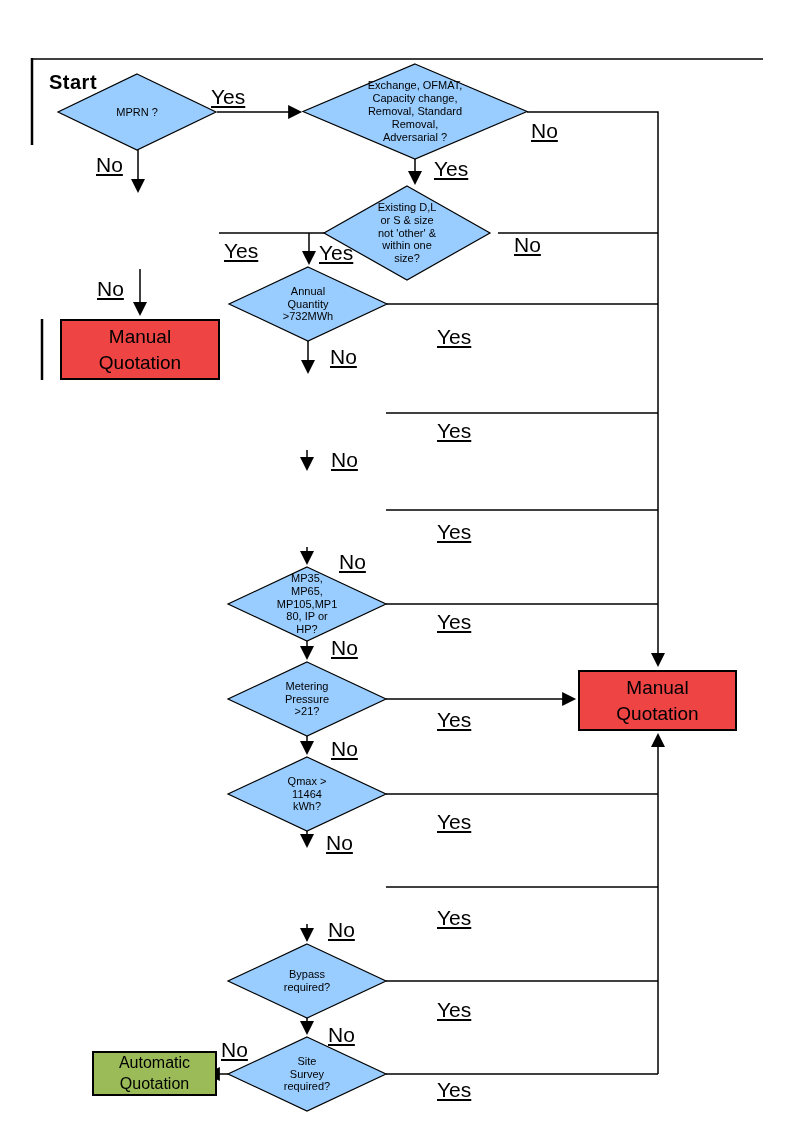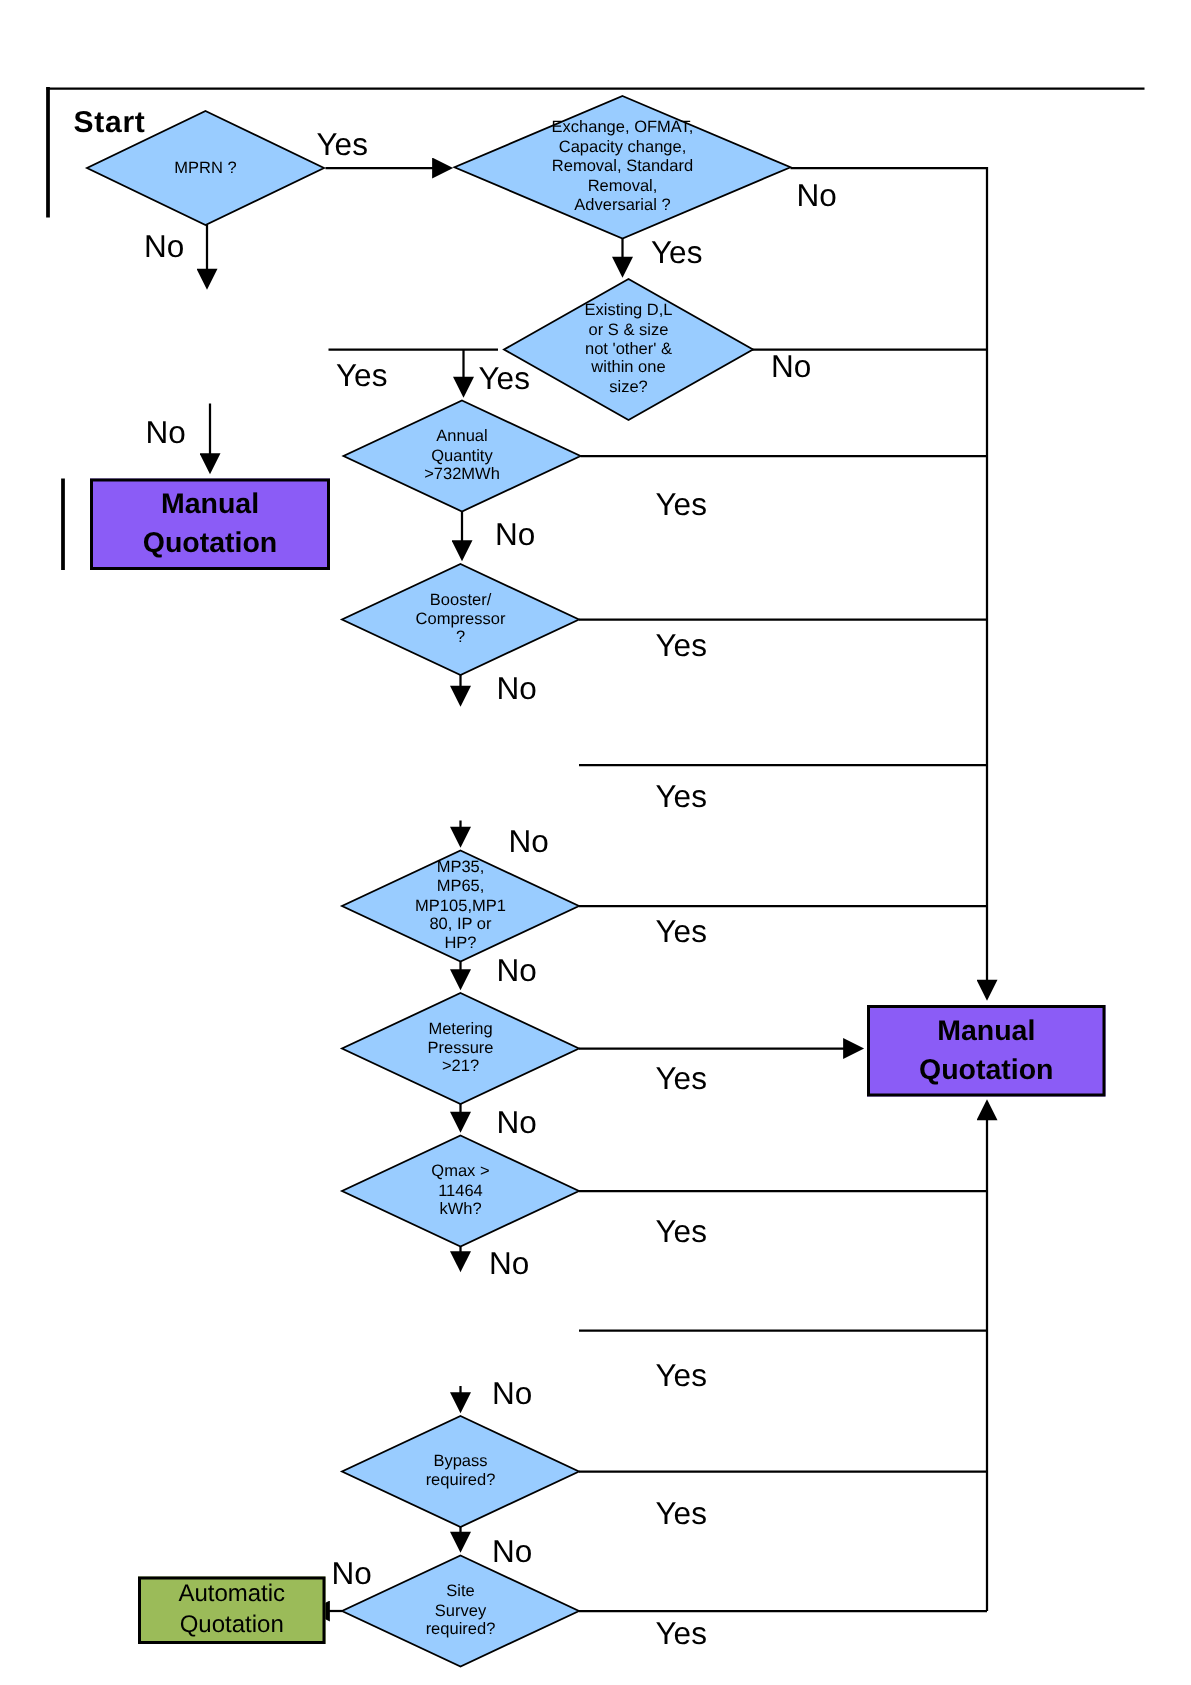--- a/index.html
+++ b/index.html
@@ -9,26 +9,26 @@
   }
   .wires{position:absolute;left:0;top:0;width:794px;height:1123px;}
   .start{position:absolute;left:49px;top:42px;font-size:20px;font-weight:bold;letter-spacing:0.5px;}
   .diamond{position:absolute;}
   .diamond svg{position:absolute;left:0;top:0;width:100%;height:100%;overflow:visible;display:block;}
   .nlabel{
     position:absolute;left:0;top:0;right:0;bottom:0;
     display:flex;align-items:center;justify-content:center;
     text-align:center;font-size:11px;line-height:1.18;white-space:pre-line;
   }
-  .elabel{position:absolute;font-size:21px;line-height:1.0;}
+  .elabel{position:absolute;font-size:21px;line-height:1.0;text-decoration:underline;}
   .box{
     position:absolute;display:flex;align-items:center;justify-content:center;
     text-align:center;border:2px solid #000;white-space:pre-line;box-sizing:border-box;
   }
-  .manual{background:#8b5cf6;font-size:19px;line-height:1.32;font-weight:bold;}
+  .manual{background:#ef4444;font-size:19px;line-height:1.32;}
   .auto{background:#9BBB59;font-size:16px;line-height:1.3;}
 </style>
 </head>
 <body>
 
 <div class="canvas">
 
   <svg class="wires">
     <defs>
       <marker id="arr" markerUnits="userSpaceOnUse" markerWidth="16" markerHeight="14" viewBox="0 0 10 10" refX="8.5" refY="5" orient="auto">
@@ -96,48 +96,40 @@
         <polygon points="50,0 100,50 50,100 0,50" stroke="#000" vector-effect="non-scaling-stroke" stroke-width="1.2" fill="#99CCFF"></polygon>
       </svg>
     <span class="nlabel">Exchange, OFMAT,
 Capacity change,
 Removal, Standard
 Removal,
 Adversarial ?</span>
   </div>
 
 
-  <div class="diamond" style="left:336px;top:157px;width:166px;height:94px">
+  <div class="diamond" style="left:324px;top:157px;width:166px;height:94px">
     <svg viewBox="0 0 100 100" preserveAspectRatio="none">
         <polygon points="50,0 100,50 50,100 0,50" stroke="#000" vector-effect="non-scaling-stroke" stroke-width="1.2" fill="#99CCFF"></polygon>
       </svg>
     <span class="nlabel">Existing D,L
 or S &amp; size
 not 'other' &amp;
 within one
 size?</span>
   </div>
 
   <div class="diamond" style="left:229px;top:238px;width:158px;height:74px">
     <svg viewBox="0 0 100 100" preserveAspectRatio="none">
         <polygon points="50,0 100,50 50,100 0,50" stroke="#000" vector-effect="non-scaling-stroke" stroke-width="1.2" fill="#99CCFF"></polygon>
       </svg>
     <span class="nlabel">Annual
 Quantity
 &gt;732MWh</span>
   </div>
 
-  <div class="diamond" style="left:228px;top:347px;width:158px;height:74px">
-    <svg viewBox="0 0 100 100" preserveAspectRatio="none">
-        <polygon points="50,0 100,50 50,100 0,50" stroke="#000" vector-effect="non-scaling-stroke" stroke-width="1.2" fill="#99CCFF"></polygon>
-      </svg>
-    <span class="nlabel">Booster/
-Compressor
-?</span>
-  </div>
 
 
   <div class="diamond" style="left:228px;top:538px;width:158px;height:74px">
     <svg viewBox="0 0 100 100" preserveAspectRatio="none">
         <polygon points="50,0 100,50 50,100 0,50" stroke="#000" vector-effect="non-scaling-stroke" stroke-width="1.2" fill="#99CCFF"></polygon>
       </svg>
     <span class="nlabel">MP35,
 MP65,
 MP105,MP1
 80, IP or

